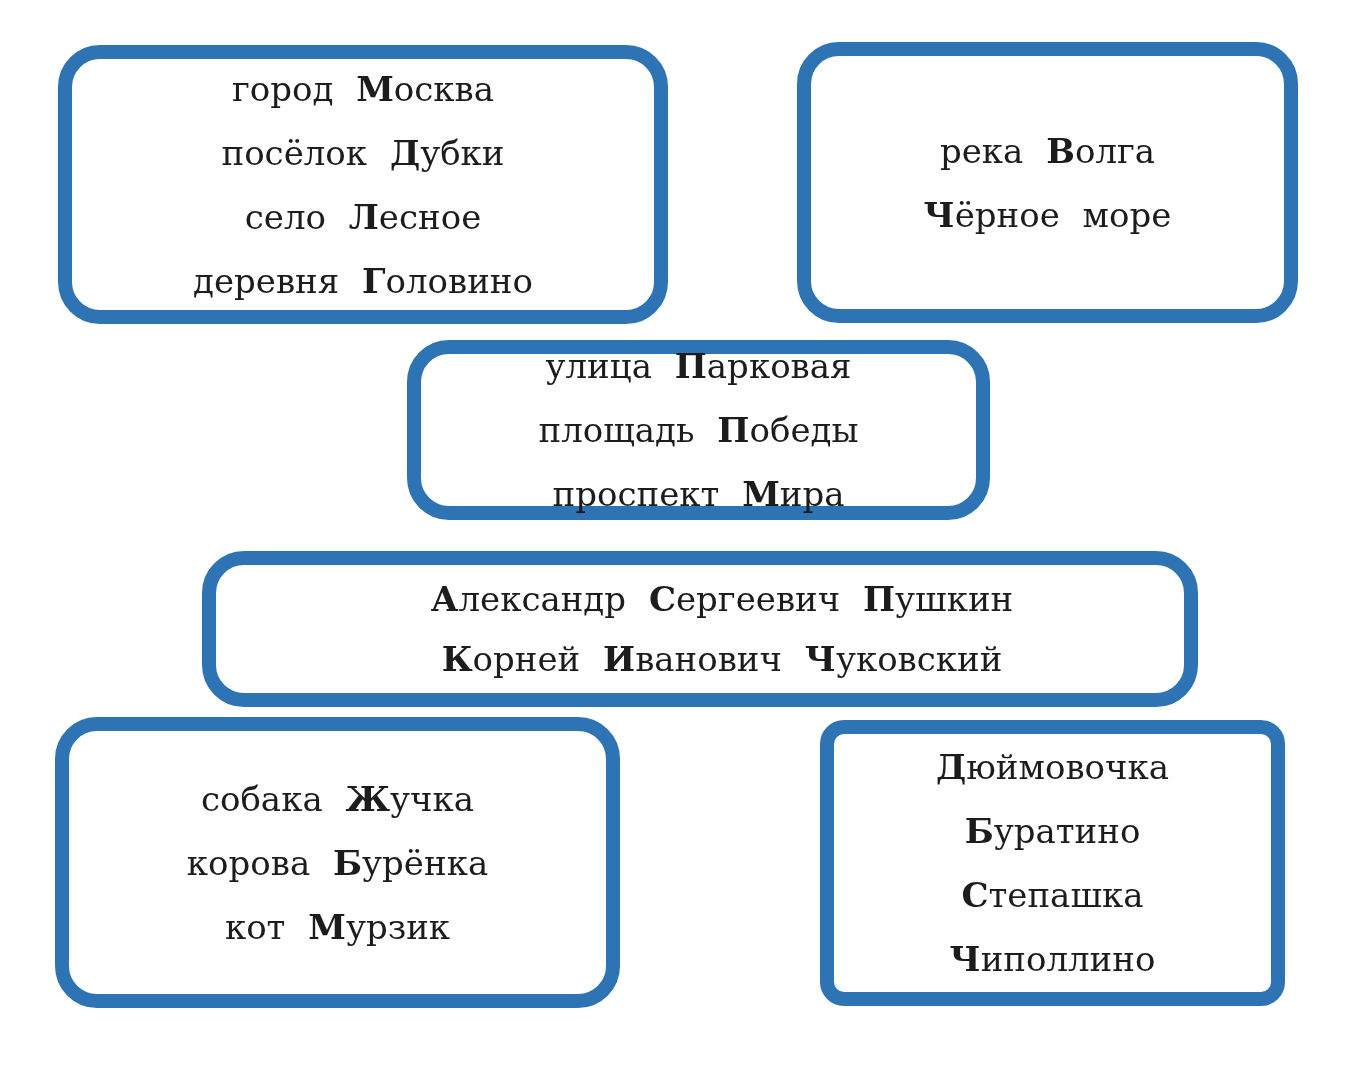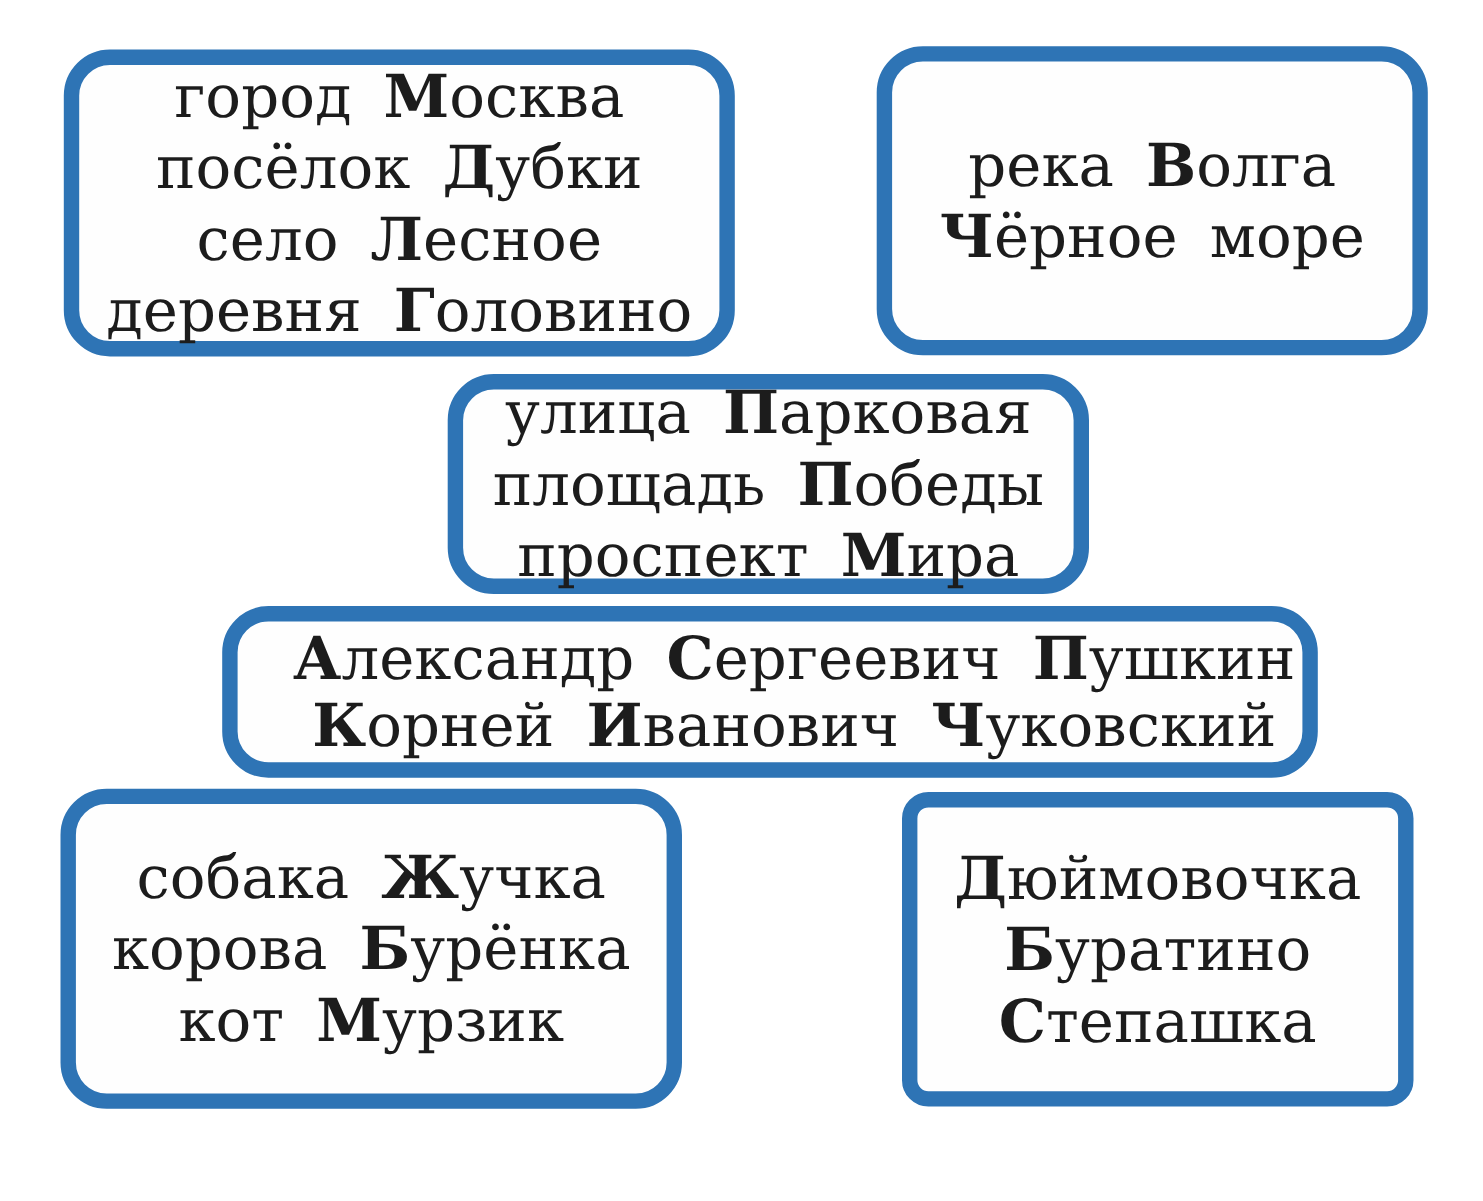--- a/index.html
+++ b/index.html
@@ -23,30 +23,30 @@
     border: 14px solid var(--accent);
     border-radius: 42px;
     background: var(--fill);
     display: flex;
     flex-direction: column;
     justify-content: center;
     align-items: center;
     text-align: center;
   }
   .wordbox .line {
-    font-size: 54px;
+    font-size: 34px;
     line-height: 64px;
     word-spacing: 12px;
     white-space: nowrap;
   }
   .wordbox .line b { font-weight: 700; }
 
   .box-settlements { left: 58px;  top: 45px;  width: 610px; height: 279px; }
   .box-waters      { left: 797px; top: 42px;  width: 501px; height: 281px; }
-  .box-streets     { left: 407px; top: 340px; width: 583px; height: 200px; }
+  .box-streets     { left: 407px; top: 340px; width: 583px; height: 180px; }
   .box-people      { left: 202px; top: 551px; width: 996px; height: 156px; padding-left: 44px; }
   .box-animals     { left: 55px;  top: 717px; width: 565px; height: 291px; }
   .box-characters  { left: 820px; top: 720px; width: 465px; height: 286px; border-radius: 24px; }
 
   .box-people .line { line-height: 60px; }
 </style>
 </head>
 <body>
 
 <div class="canvas">
@@ -71,14 +71,15 @@
     </div>
   <div class="wordbox box-animals">
       <div class="line">собака <b>Ж</b>учка</div>
       <div class="line">корова <b>Б</b>урёнка</div>
       <div class="line">кот <b>М</b>урзик</div>
     </div>
   <div class="wordbox box-characters">
       <div class="line"><b>Д</b>юймовочка</div>
       <div class="line"><b>Б</b>уратино</div>
       <div class="line"><b>С</b>тепашка</div>
+      <div class="line"><b>Ч</b>иполлино</div>
     </div>
 </div>
 
 </body></html>

